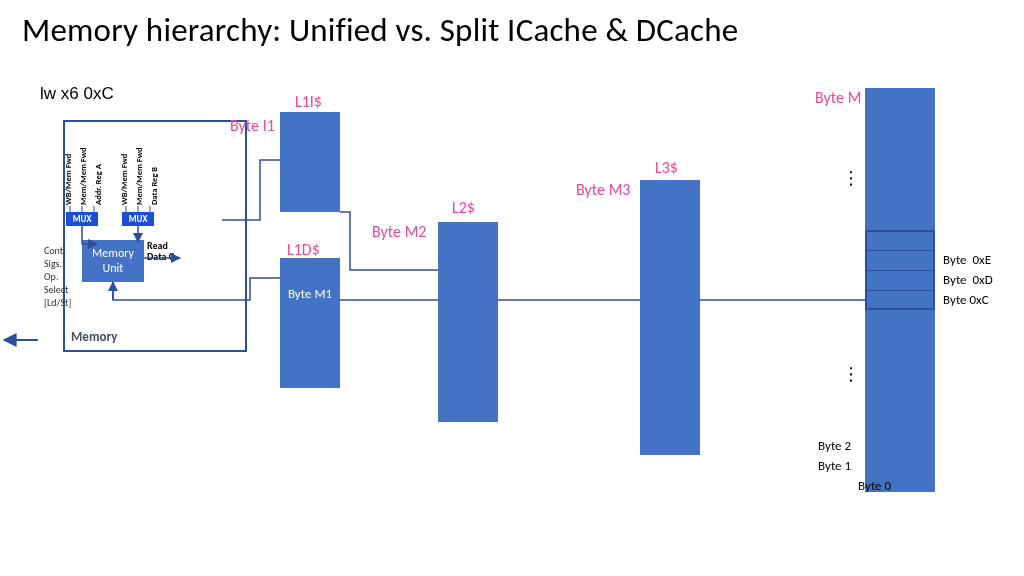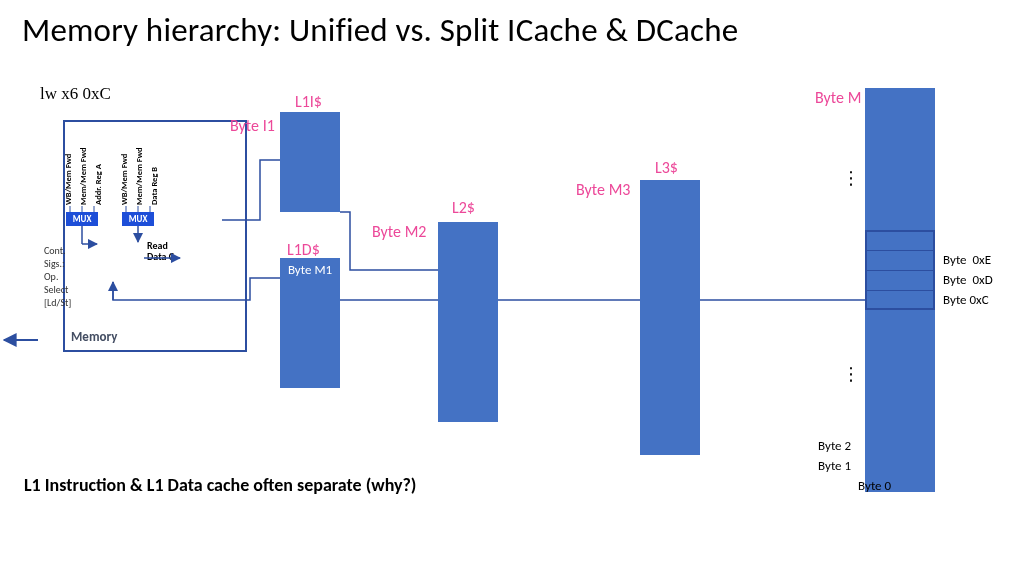--- a/index.html
+++ b/index.html
@@ -21,21 +21,21 @@
     left: 22px;
     top: 10px;
     font-size: 33px;
     font-weight: 400;
     letter-spacing: 0.2px;
   }
   .instr {
     position: absolute;
     left: 40px;
     top: 84px;
-    font-family: Liberation Serif, serif;
+    font-family: Liberation Sans, sans-serif;
     font-size: 17px;
   }
   .mem-stage {
     position: absolute;
     left: 38px;
     top: 120px;
     width: 184px;
     height: 232px;
     border: 2.5px solid #2c4ea0;
     box-sizing: border-box;
@@ -105,20 +105,21 @@
   .clabel {
     position: absolute;
     font-size: 16px;
     color: #ec4899;
   }
   .byteml {
     position: absolute;
     font-size: 13px;
     color: #fff;
     text-align: center;
+    margin-top: 24px;
   }
   .dots {
     position: absolute;
     font-size: 18px;
     line-height: 8px;
     text-align: center;
   }
   .byte-row {
     position: absolute;
     font-size: 13px;
@@ -161,20 +162,22 @@
   <div class="vlabel" style="left:63px; top:205px;">WB/Mem Fwd</div>
   <div class="vlabel" style="left:78px; top:205px;">Mem/Mem Fwd</div>
   <div class="vlabel" style="left:93px; top:205px;">Addr. Reg A</div>
   <div class="vlabel" style="left:119px; top:205px;">WB/Mem Fwd</div>
   <div class="vlabel" style="left:134px; top:205px;">Mem/Mem Fwd</div>
   <div class="vlabel" style="left:149px; top:205px;">Data Reg B</div>
 
   <div class="mux" style="left:66px; top:212px;">MUX</div>
   <div class="mux" style="left:122px; top:212px;">MUX</div>
 
+  <div class="memunit">Memory
+Unit</div>
 
   <div class="sigtext" style="white-space:pre;">Cont.
 Sigs.:
 Op.
 Select
 [Ld/St]</div>
 
   <div class="readdata" style="white-space:pre;">Read
 Data C</div>
 
@@ -209,21 +212,20 @@
   <div class="byte-row" style="left:943px; top:272px;">Byte  0xD</div>
   <div class="byte-row" style="left:943px; top:292px;">Byte 0xC</div>
 
   <div class="dots" style="left:842px; top:370px;">⋮</div>
 
   <div class="byte-row" style="left:818px; top:438px;text-align:center;">Byte 2</div>
   <div class="byte-row" style="left:818px; top:458px;">Byte 1</div>
   <div class="byte-row" style="left:818px; top:478px;margin-left:40px;">Byte 0</div>
 
   <div class="footer">
-    <div>L1 Instruction &amp; L1 Data cache often separate (why?)</div>
   </div>
 
   <svg class="arrows" width="1024" height="576">
     <defs>
       <marker id="ah" viewBox="0 0 10 10" refX="9" refY="5" markerWidth="7" markerHeight="7" orient="auto-start-reverse">
         <path d="M 0 0 L 10 5 L 0 10 z" fill="#2c4ea0"></path>
       </marker>
     </defs>
 
     <line x1="82" y1="226" x2="82" y2="244" stroke="#2c4ea0" stroke-width="1.5"></line>

